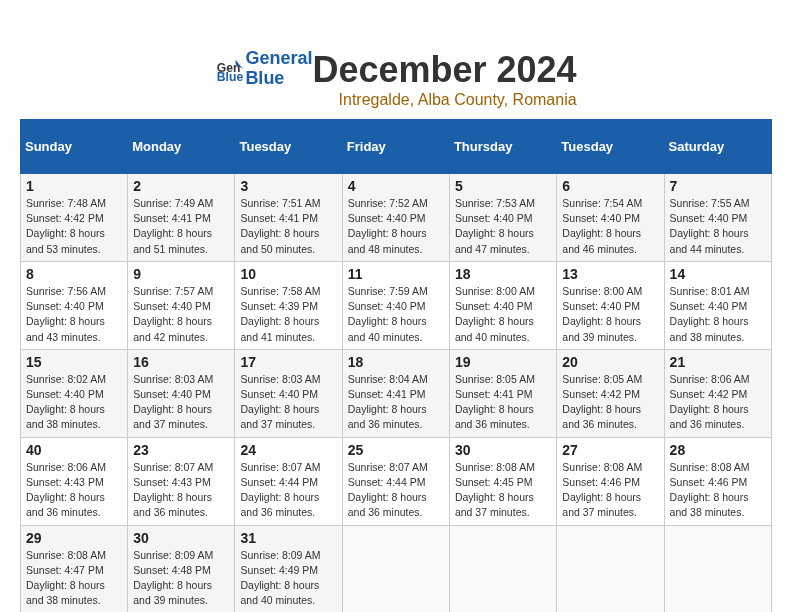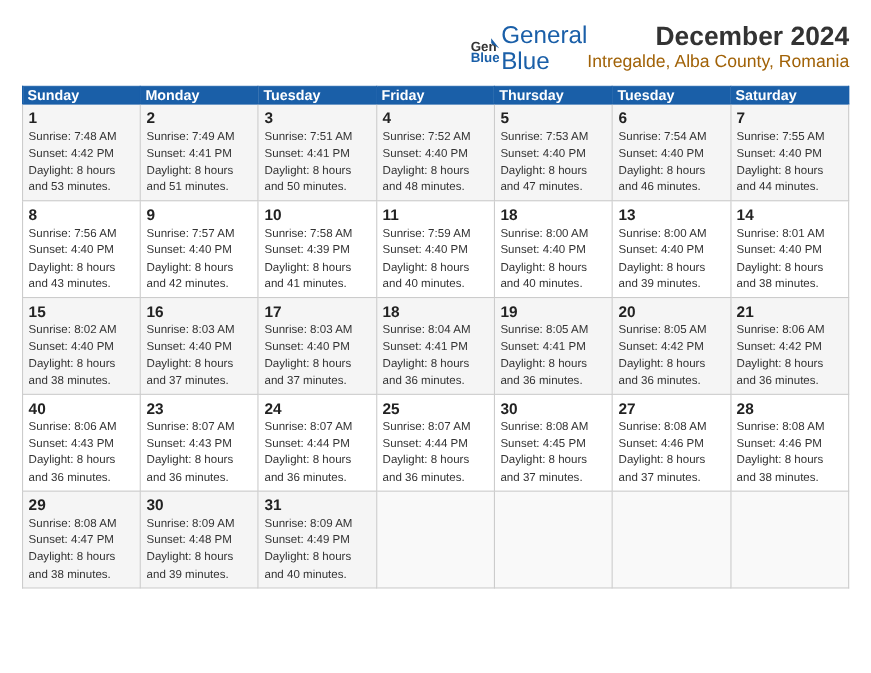--- a/index.html
+++ b/index.html
@@ -5,63 +5,64 @@
     * { box-sizing: border-box; margin: 0; padding: 0; }
     body {
       font-family: Arial, sans-serif;
       background: #fff;
       width: 792px;
       min-height: 612px;
       padding: 20px;
     }
     .header-section {
       display: flex;
-      justify-content: flex-end;
+      justify-content: center;
       align-items: flex-start;
       margin-bottom: 10px;
+      margin-top: 29px;
     }
     .logo {
       display: flex;
       align-items: center;
     }
     .logo-text {
-      font-size: 22px;
-      font-weight: normal;
+      font-size: 18px;
+      font-weight: bold;
       color: #333;
       line-height: 1.1;
     }
     .logo-text span {
       color: #1a5fa8;
     }
     .logo-icon {
       width: 28px;
       height: 28px;
       margin-right: 2px;
     }
     .title-block {
       text-align: right;
     }
     .month-title {
-      font-size: 24px;
+      font-size: 36px;
       font-weight: bold;
       color: #333;
     }
     .subtitle {
       font-size: 16px;
       color: #a16207;
     }
     table {
       width: 100%;
       border-collapse: collapse;
       font-size: 11px;
     }
     thead tr th {
       background: #1a5fa8;
       color: #fff;
-      padding: 0 4px;
+      padding: 19px 4px;
       text-align: left;
       font-size: 13px;
       font-weight: bold;
       border: 1px solid #1a5fa8;
     }
     tbody tr td {
       border: 1px solid #ccc;
       vertical-align: top;
       padding: 4px 5px;
       height: 85px;

